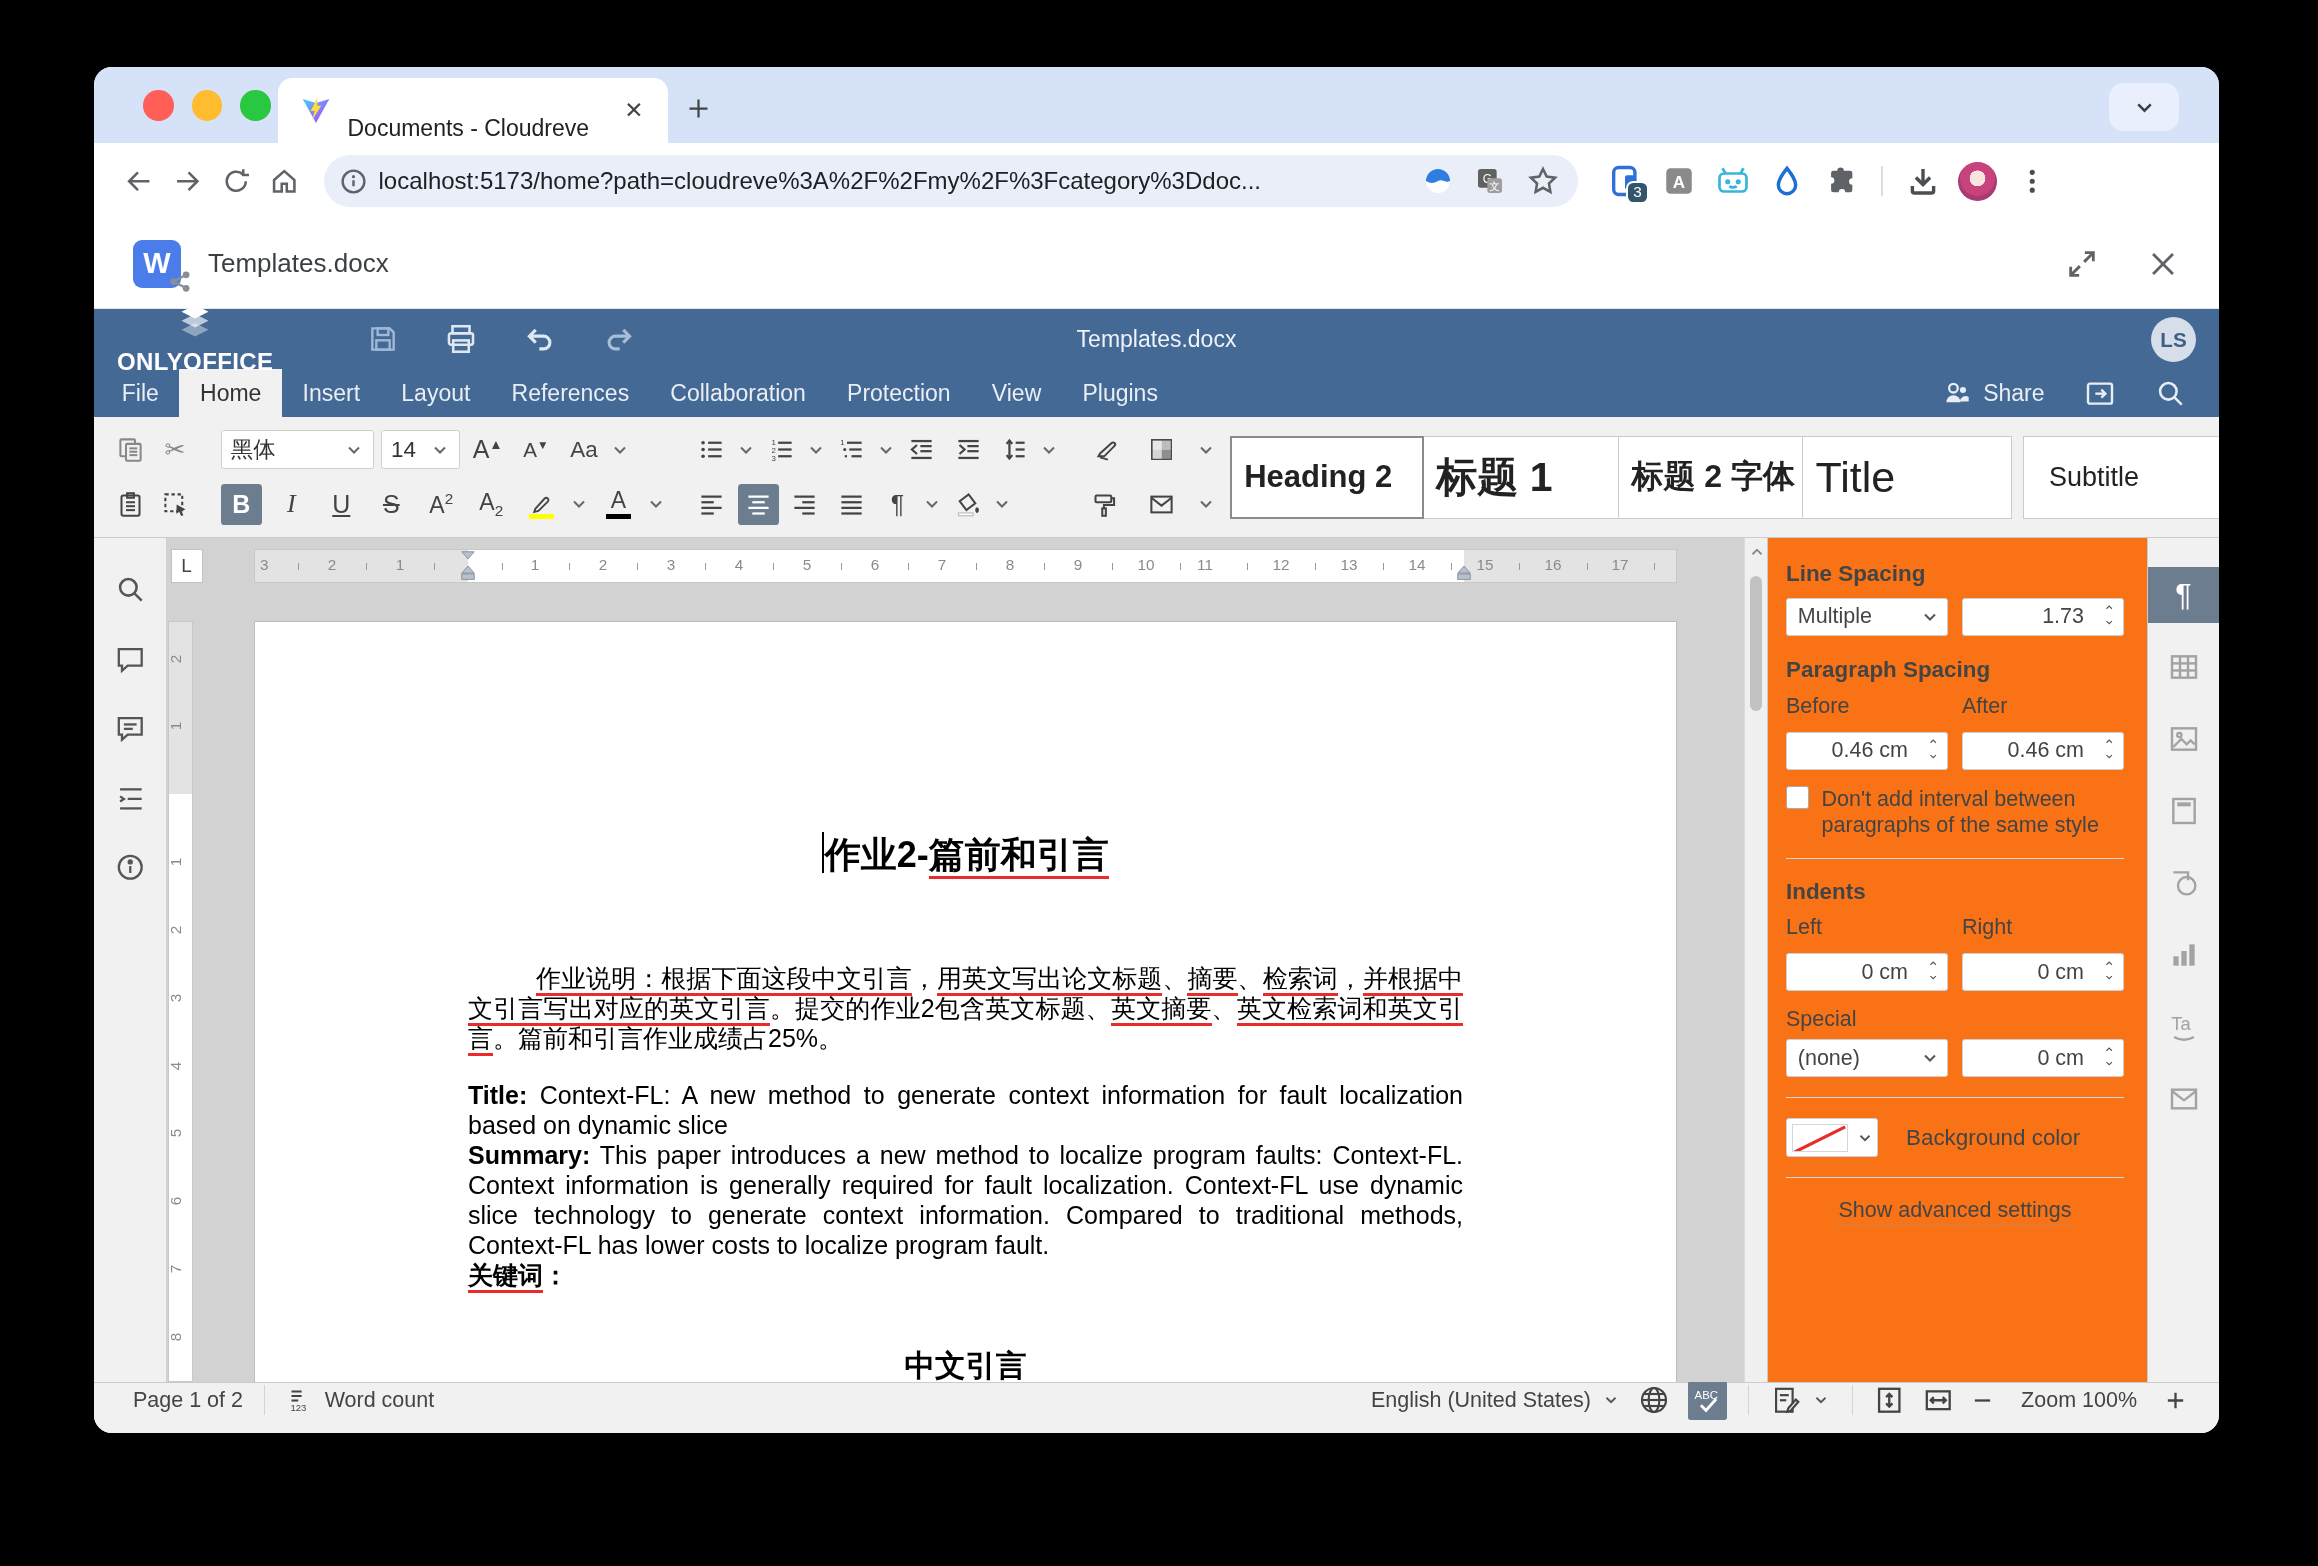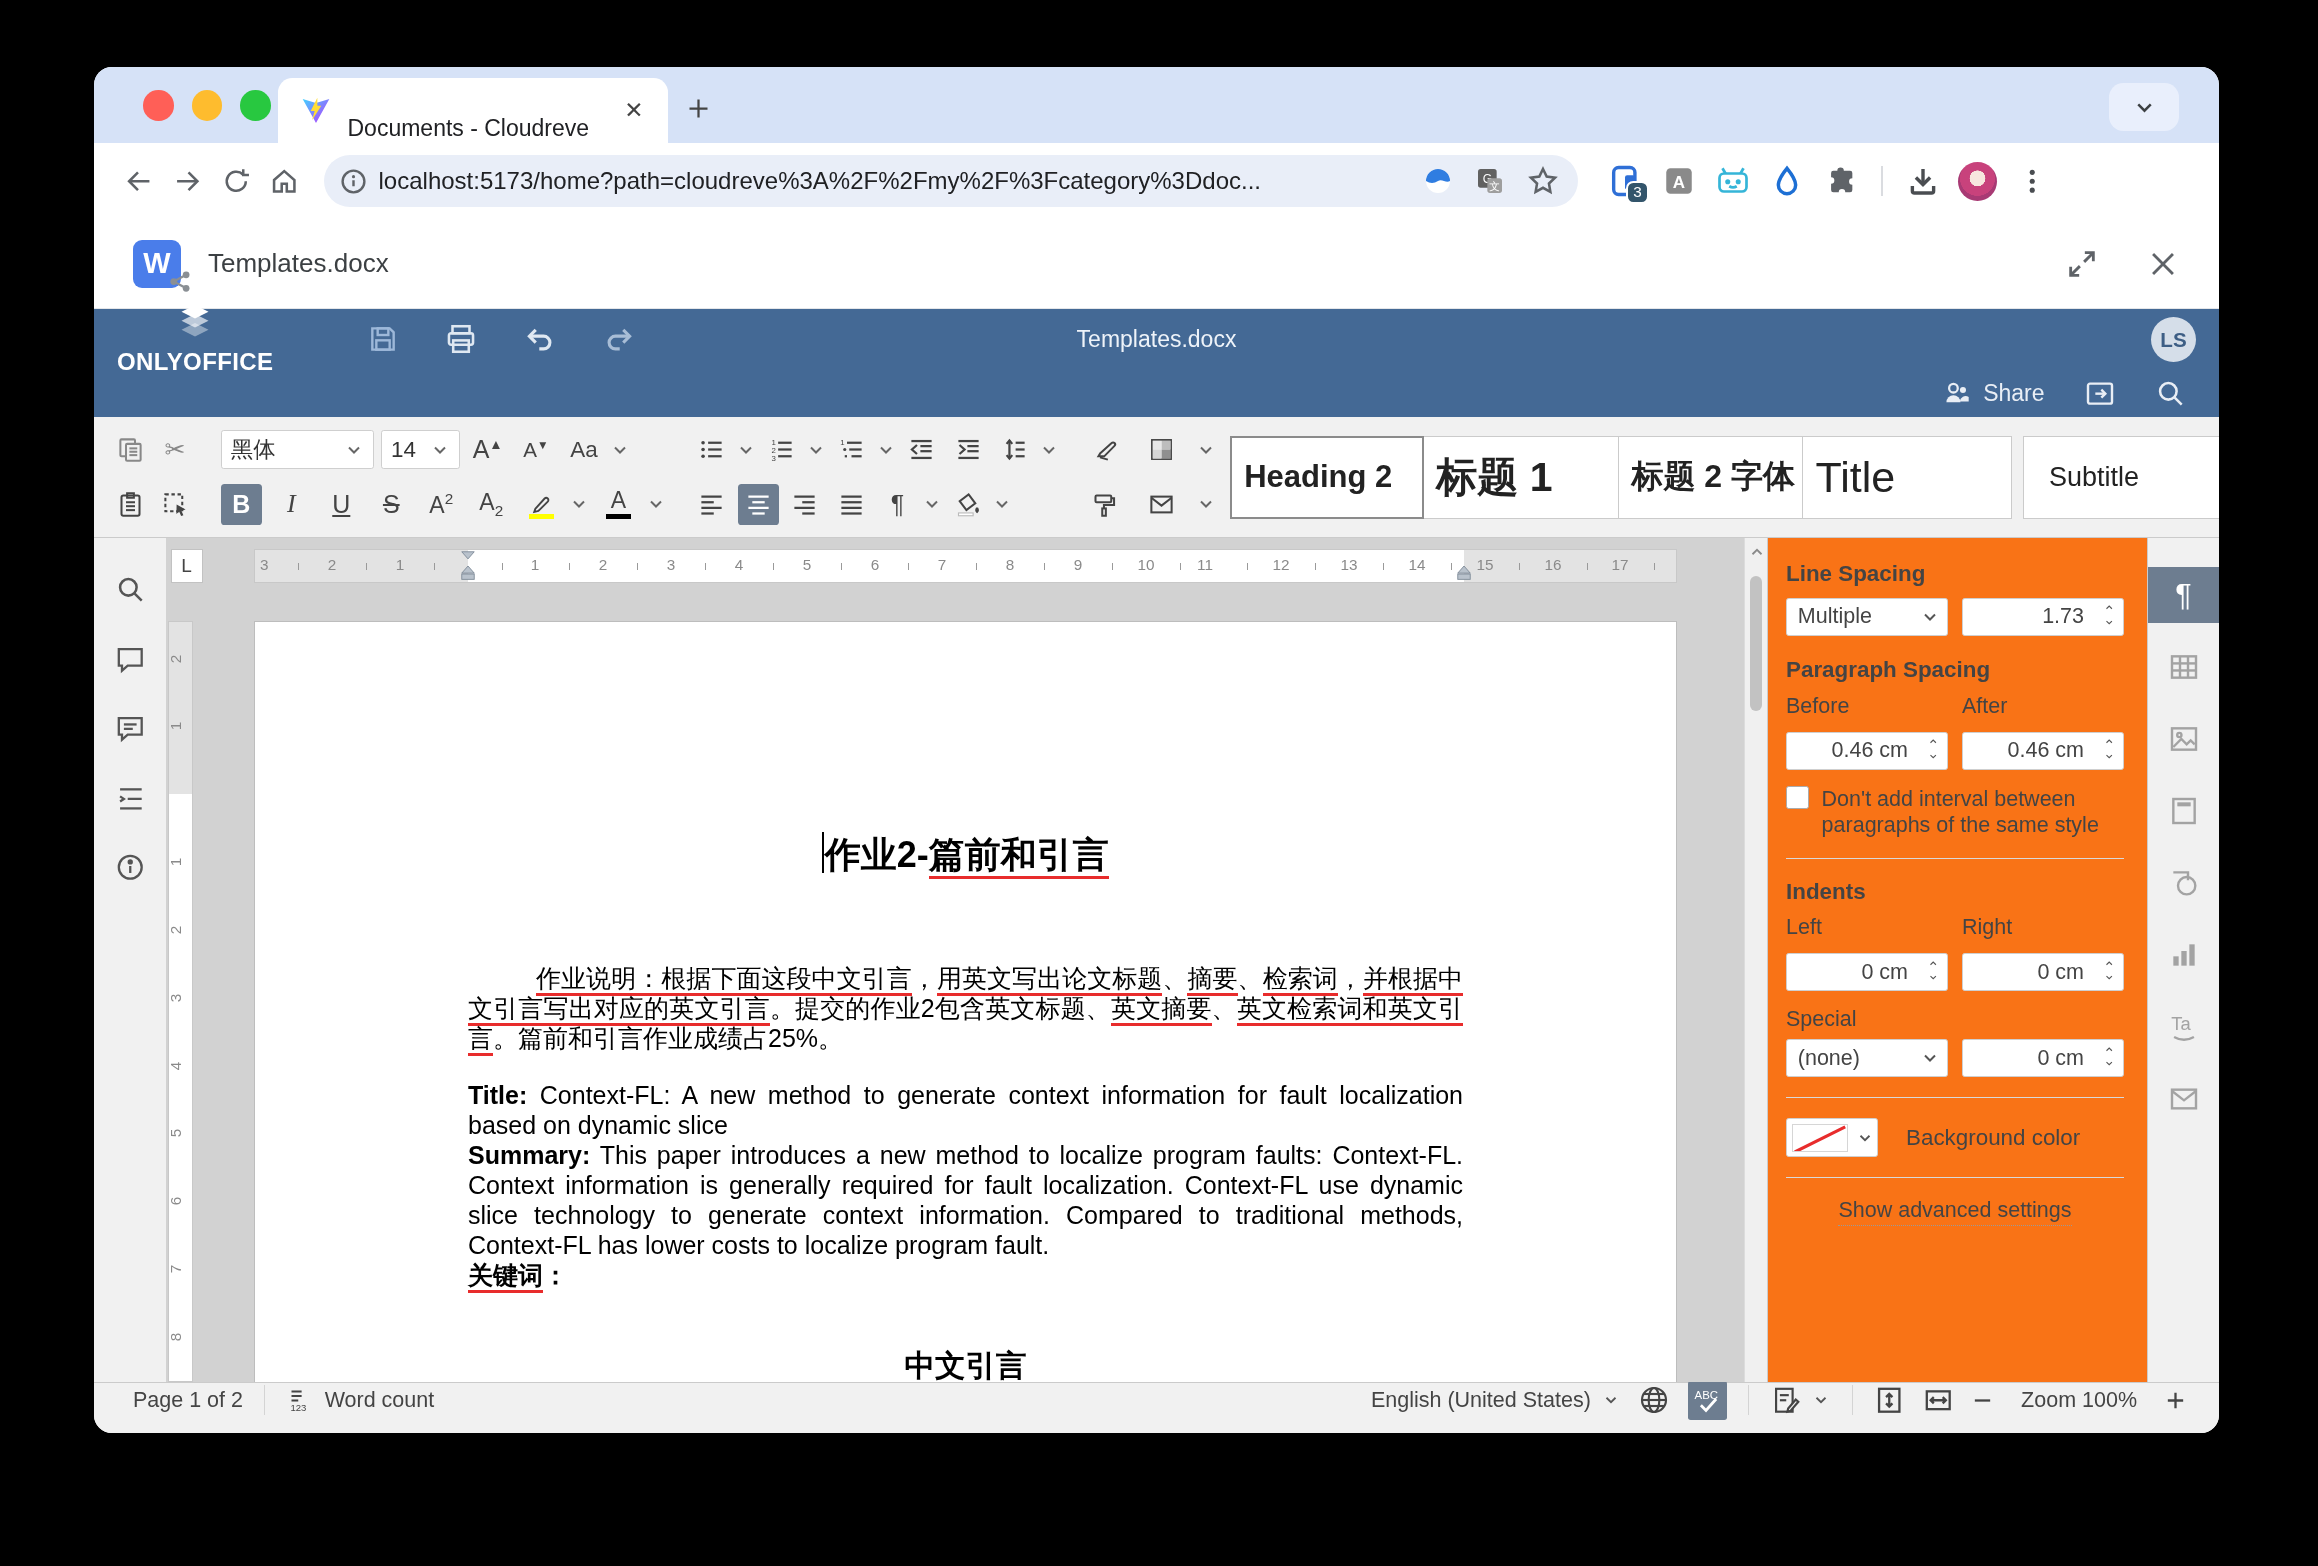--- a/index.html
+++ b/index.html
@@ -349,20 +349,31 @@
       <svg width="34" height="34" viewBox="0 0 24 24" fill="none" stroke="#a8bdd6" stroke-width="2.2">
           <path d="M18.5 10 h-9 a4.5 4.5 0 0 0 0 9 h3"></path>
           <polyline points="15,5.5 19.5,10 15,14.5"></polyline>
         </svg>
     </div>
     <div class="oo-title">Templates.docx</div>
     <div class="oo-avatar">LS</div>
   </div>
 
   <div class="oo-menu">
+    <div id="menu-items" style="display:flex">
+        <div class="menu-item">File</div>
+        <div class="menu-item active">Home</div>
+        <div class="menu-item">Insert</div>
+        <div class="menu-item">Layout</div>
+        <div class="menu-item">References</div>
+        <div class="menu-item">Collaboration</div>
+        <div class="menu-item">Protection</div>
+        <div class="menu-item">View</div>
+        <div class="menu-item">Plugins</div>
+      </div>
     <div class="menu-right">
       <div class="share-btn">
         <svg width="30.5" height="30.5" viewBox="0 0 24 24">
             <circle cx="9" cy="8" r="3.4" fill="none" stroke="#e9eef5" stroke-width="1.8"></circle>
             <path d="M3.5 19 a5.5 5.5 0 0 1 11 0 Z" fill="#e9eef5"></path>
             <circle cx="16.5" cy="9.5" r="2.4" fill="#e9eef5"></circle>
             <path d="M14 18.5 a4.5 4.5 0 0 1 7 -3.5 v3.5 Z" fill="#e9eef5"></path>
           </svg>
         <span>Share</span>
       </div>

